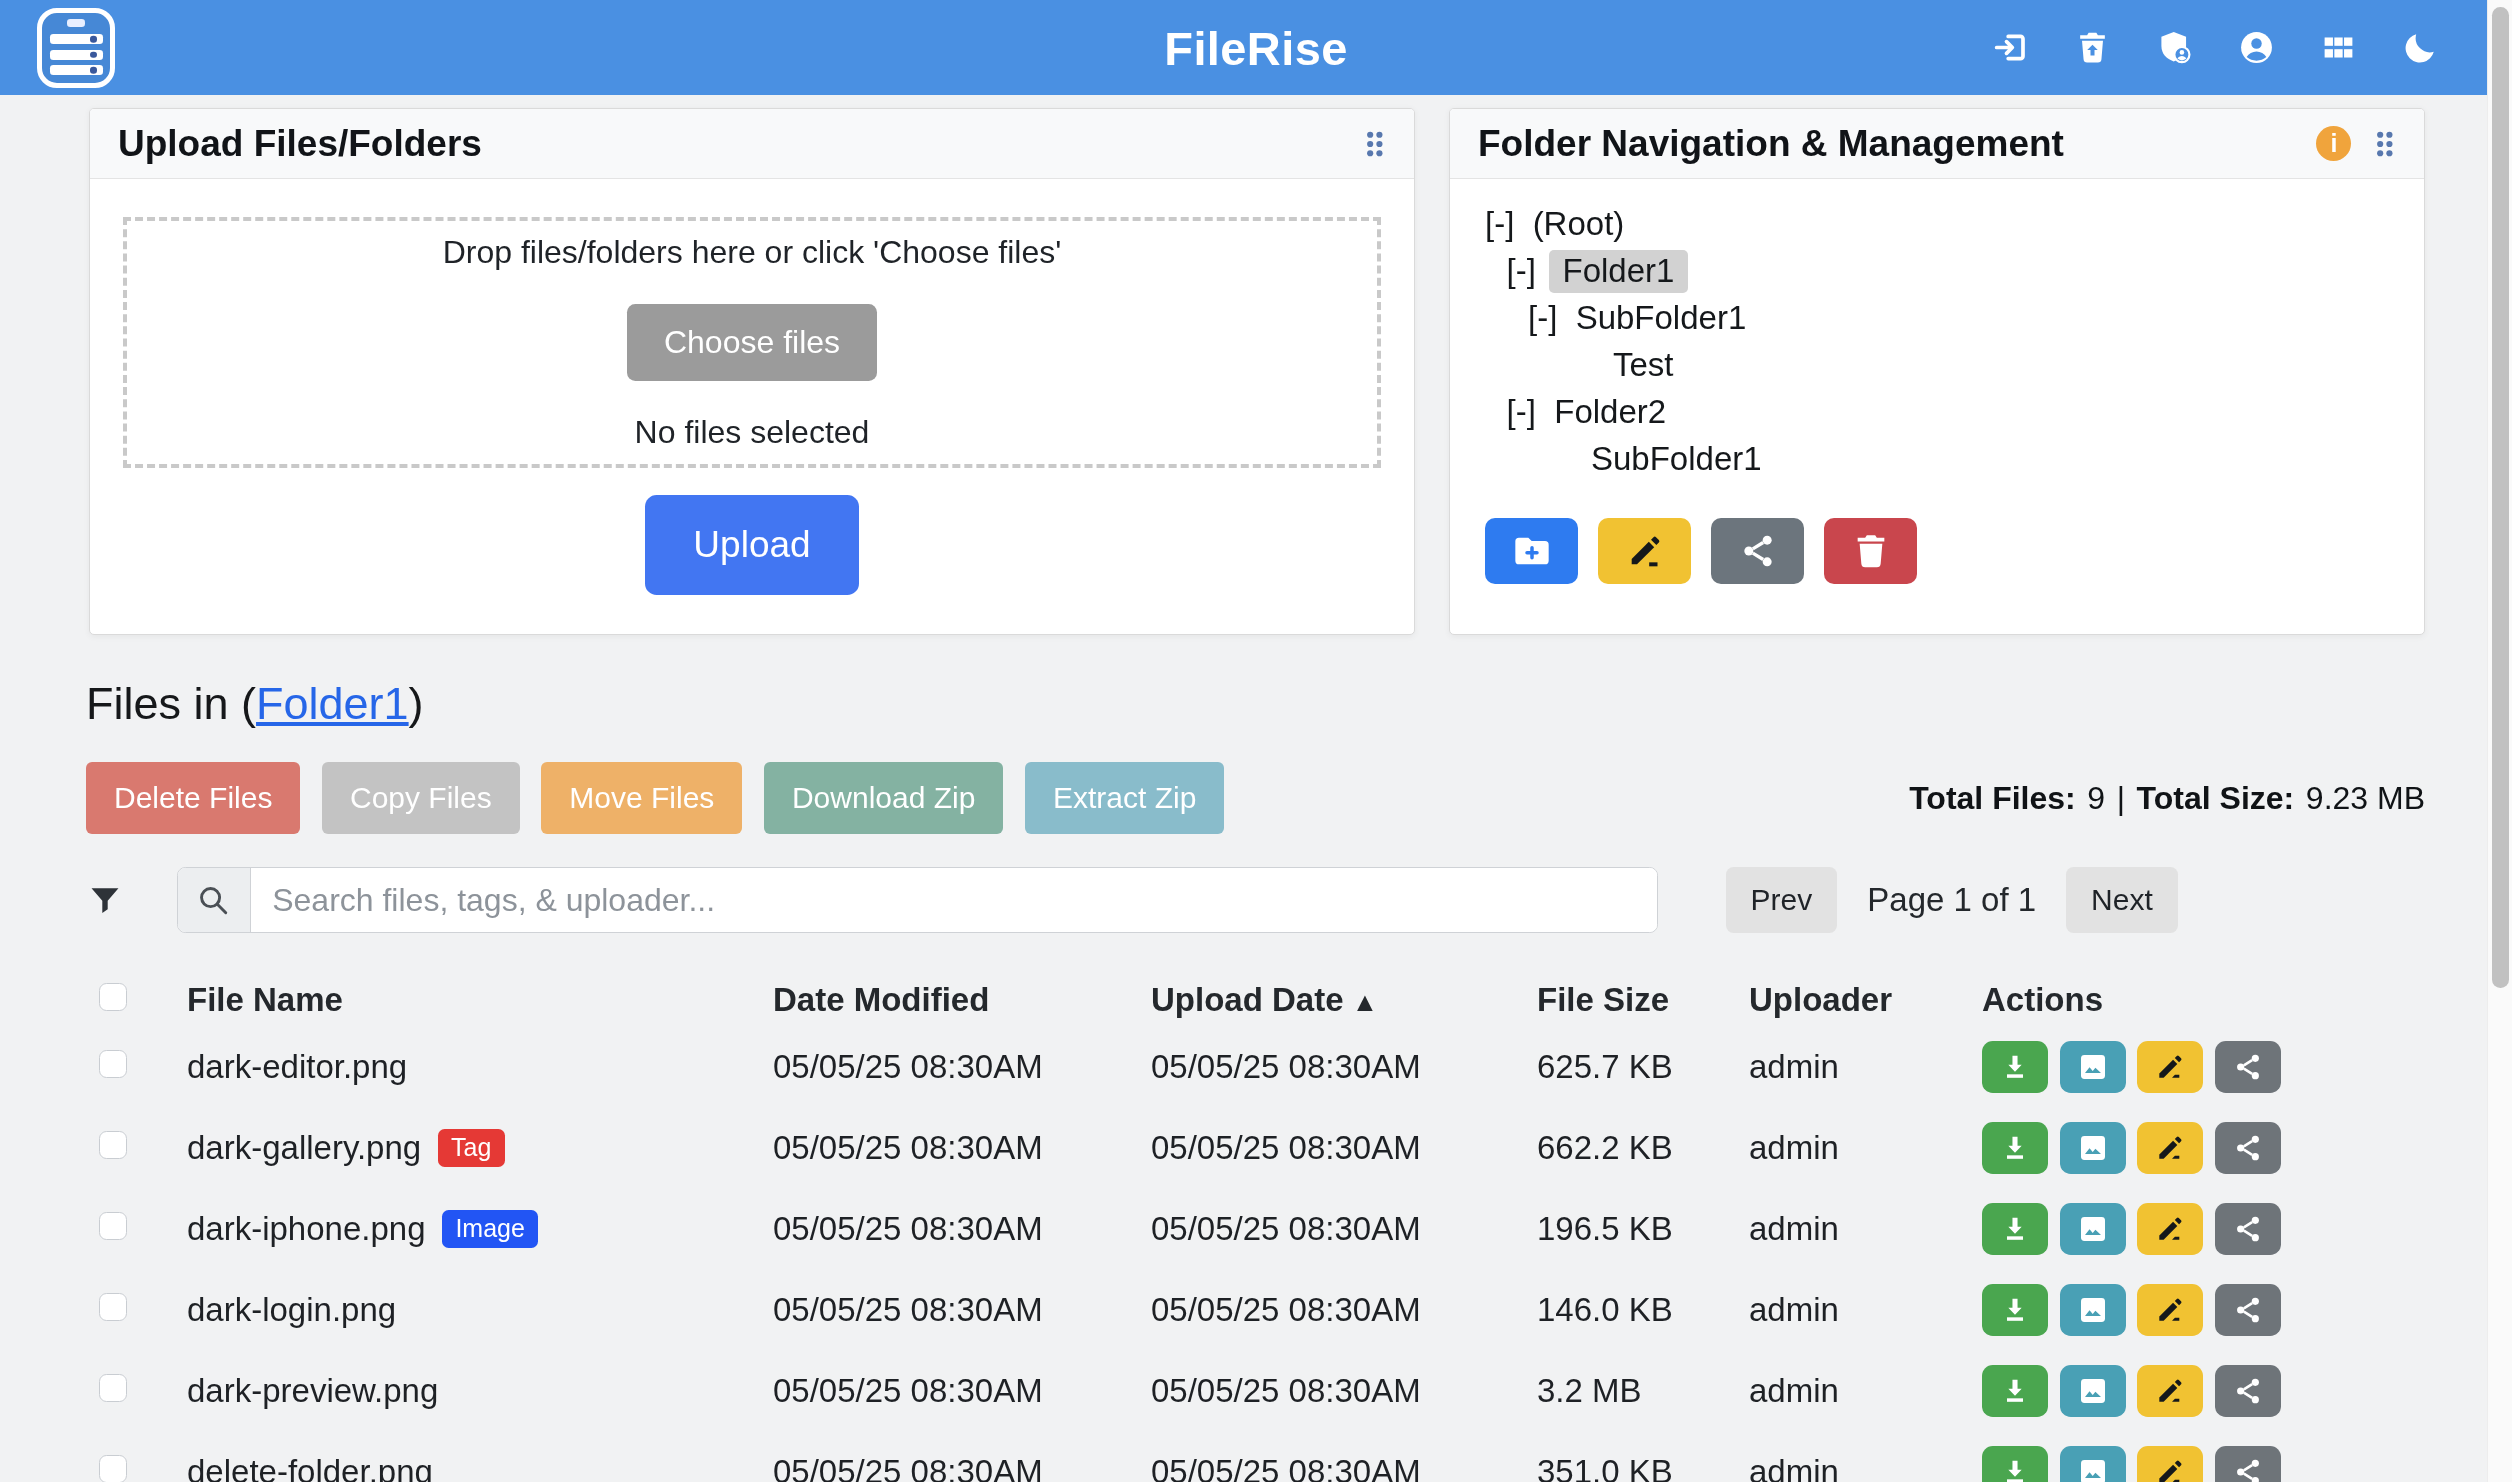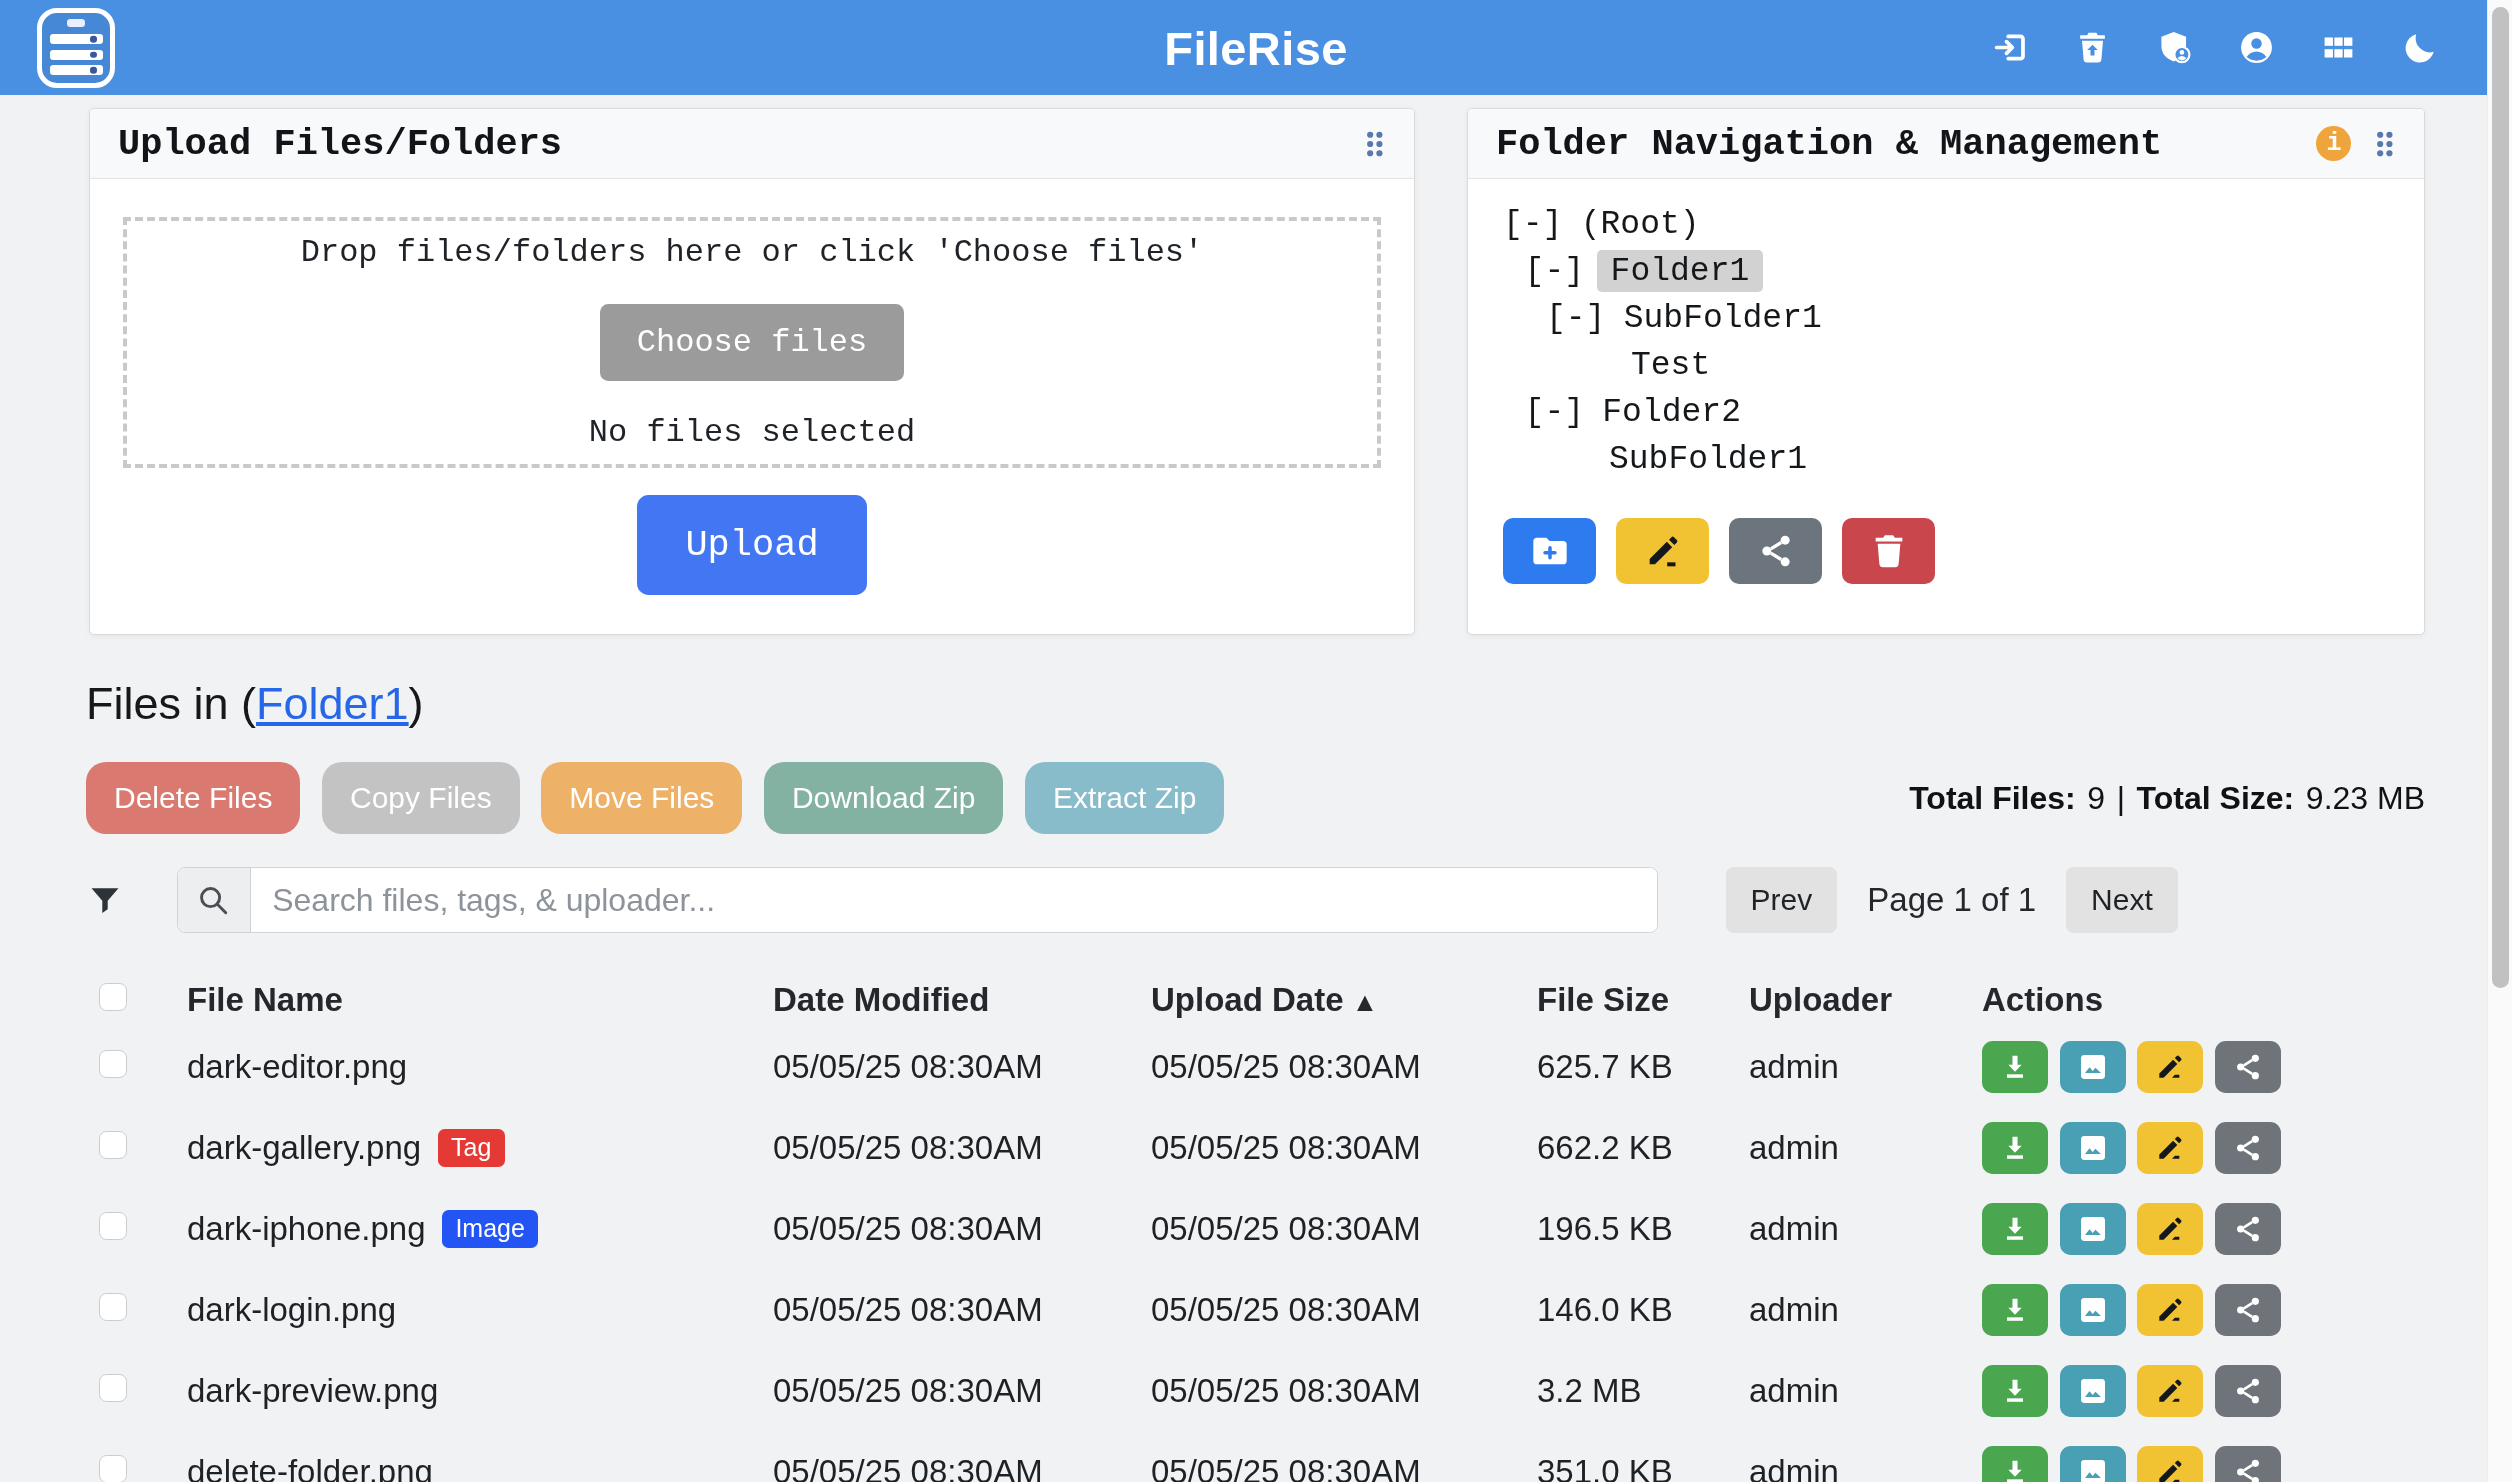--- a/index.html
+++ b/index.html
@@ -47,21 +47,21 @@
   .scrollbar-track {
     position: absolute; top: 0; right: 0; width: 25px; height: 100%;
     background: #fafafa; border-left: 0.8px solid #ededed; z-index: 50;
   }
   .scrollbar-thumb {
     position: absolute; top: 6.6px; left: 4.2px; width: 16.6px; height: 981px;
     background: #c1c1c1; border-radius: 8.3px;
   }
 
   
-  .cards-row { display: flex; gap: 52px; padding: 13.3px 87px 0 89px; align-items: flex-start; font-family: Liberation Mono, monospace; }
+  .cards-row { display: flex; gap: 34px; padding: 13.3px 87px 0 89px; align-items: flex-start; }
   .card {
     background: #ffffff;
     border: 1.7px solid #dadada;
     border-radius: 5px;
     box-shadow: 0 1.7px 6.6px rgba(0,0,0,0.05);
     height: 527px;
     overflow: hidden;
   }
   .upload-card { width: 1326px; flex: none; }
   .folder-card { flex: 1; }
@@ -126,21 +126,21 @@
   }
   .fa-btn svg { width: 40px; height: 40px; }
 
   
   .files-section { padding: 43px 87px 0 86px; }
   .files-heading { font-size: 45px; font-weight: normal; color: #16181a; }
   .files-heading a { color: #2666e8; text-decoration: underline; cursor: pointer; }
 
   .actions-row { margin-top: 32px; display: flex; align-items: center; gap: 21.6px; }
   .strip-btn {
-    border: none; border-radius: 20px;
+    border: none; border-radius: 6px;
     color: #ffffff; font-size: 30px; font-family: inherit;
     padding: 19px 28px;
     cursor: pointer;
   }
   .totals { margin-left: auto; font-size: 32px; color: #101316; display: flex; gap: 11.6px; align-items: center; }
   .totals b { font-weight: bold; }
 
   .search-row { margin-top: 33px; display: flex; align-items: center; gap: 26px; }
   .filter-icon { width: 38px; height: 38px; margin-right: 26.6px; cursor: pointer; flex: none; }
   .input-group {

